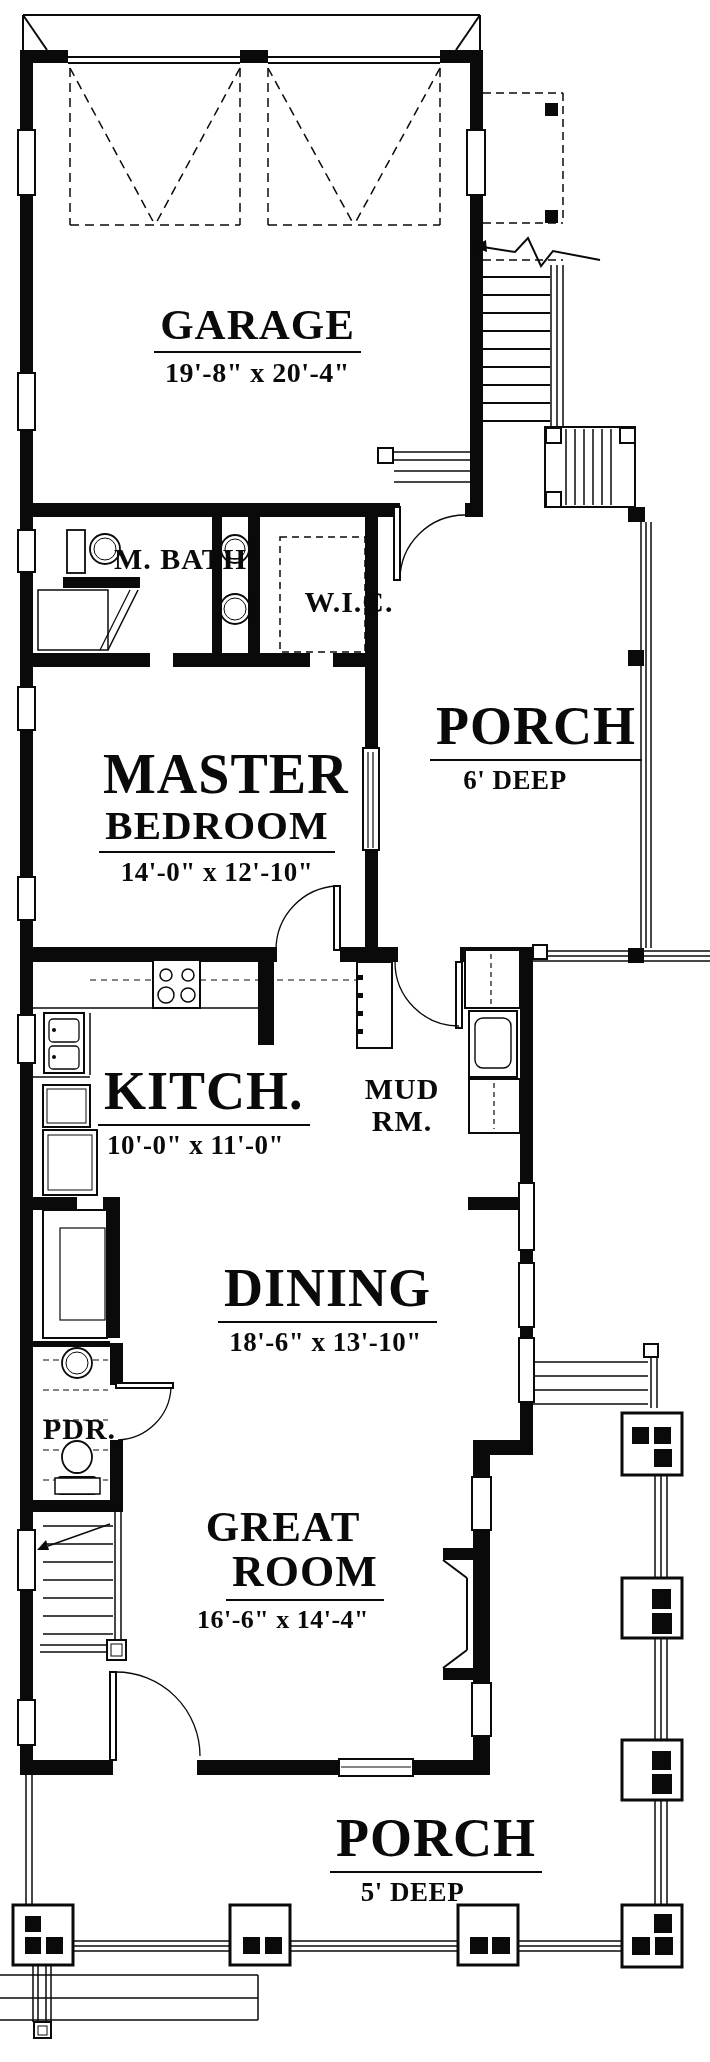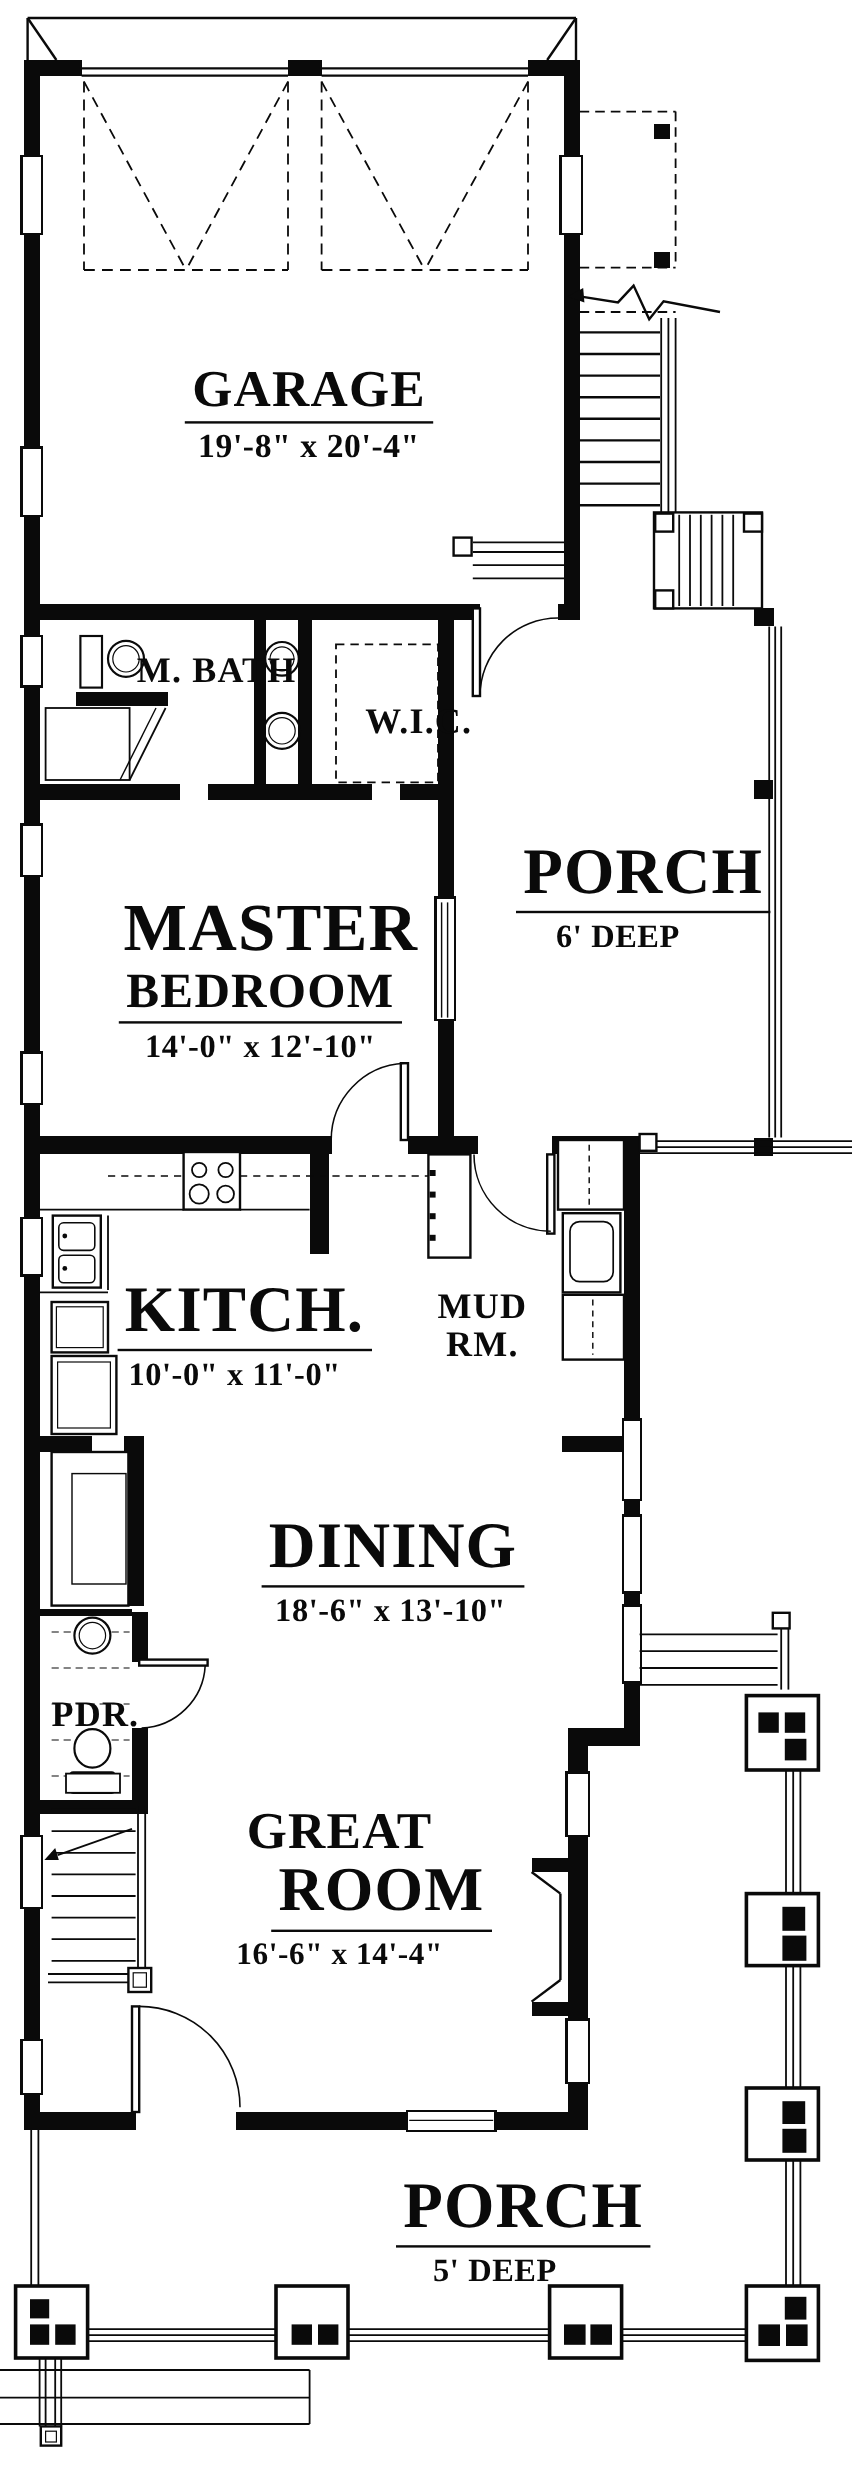--- a/index.html
+++ b/index.html
@@ -410,21 +410,21 @@
   <span class="rn">DINING</span>
   <div class="dim" style="font-size:27px;">18'-6" x 13'-10"</div>
 </div>
 
 <div class="lbl" style="left:42px;top:1413px;width:75px;">
   <span class="rn-plain">PDR.</span>
 </div>
 
 <div class="lbl" style="left:188px;top:1504px;width:190px;font-family:Liberation Serif, serif;">
   <div><span class="rn2" style="font-size:43px;">GREAT</span></div>
-  <div><span class="rn" style="font-size:52px;margin-left:38px;">ROOM</span></div>
+  <div><span class="rn" style="font-size:44px;margin-left:38px;">ROOM</span></div>
   <div class="dim" style="font-size:26px;">16'-6" x 14'-4"</div>
 </div>
 
 <div class="lbl" style="left:330px;top:1810px;width:165px;">
   <span class="rn">PORCH</span>
   <div class="dim" style="font-size:27px;">5' DEEP</div>
 </div>
 
 </div>
 

